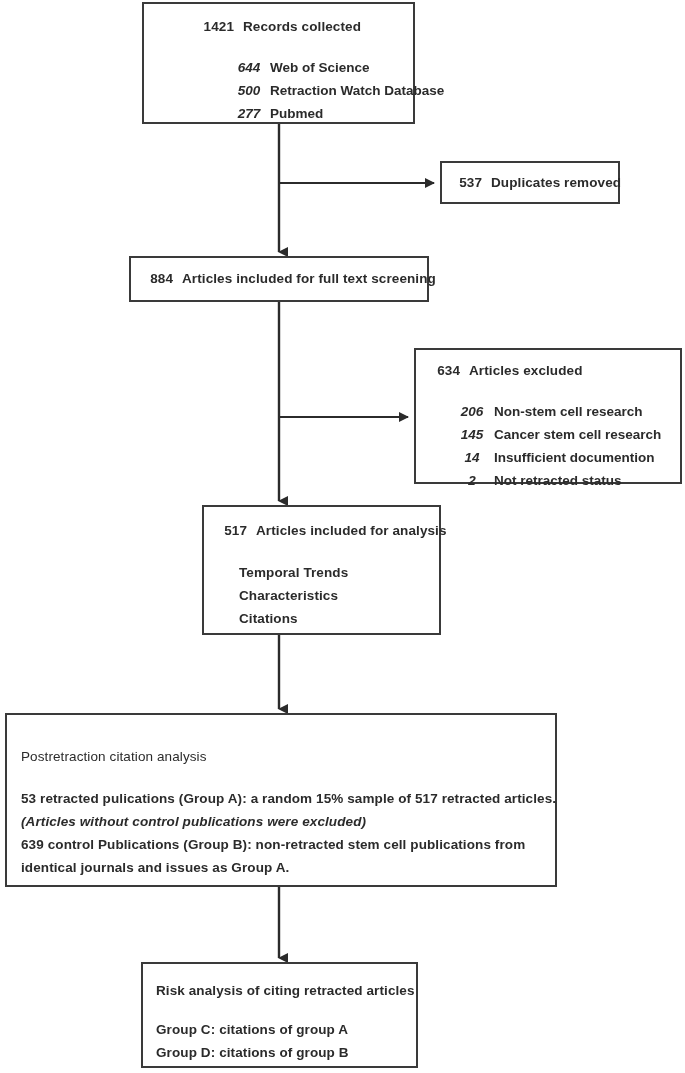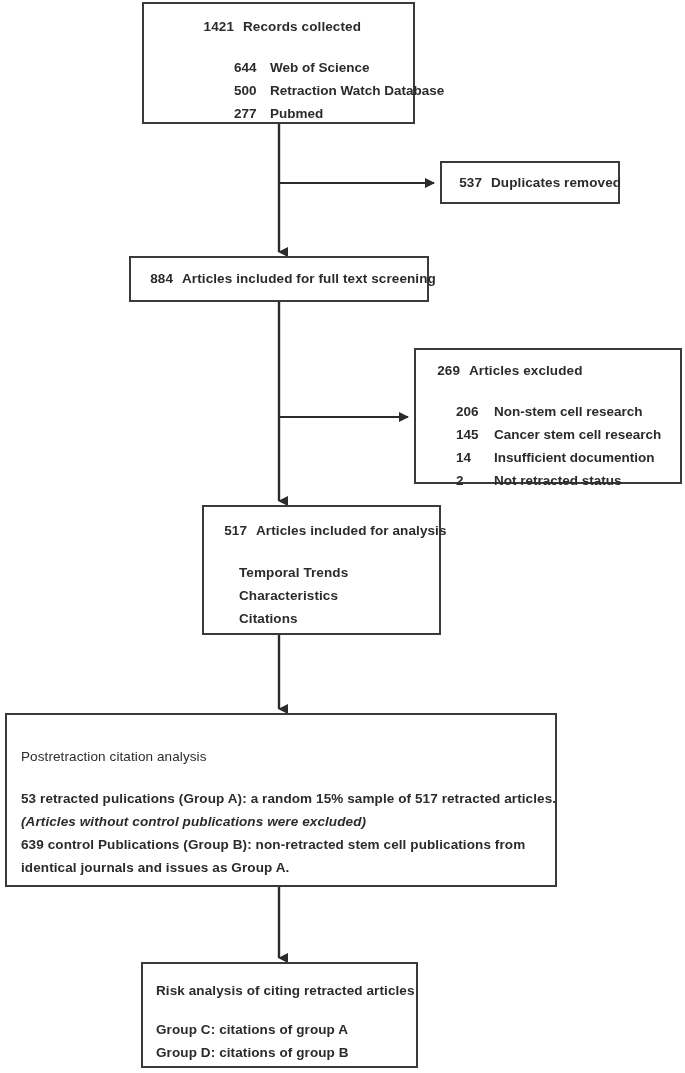--- a/index.html
+++ b/index.html
@@ -63,22 +63,23 @@
   .sub-row {
     position: absolute;
     display: flex;
     align-items: baseline;
     font-weight: bold;
     font-size: 13.5px;
     color: #2b2b2b;
     white-space: nowrap;
   }
   .sub-row .num {
-    text-align: left;
+    text-align: center;
     margin-right: 6px;
+    font-style: italic;
   }
   .sub-row .txt {
     text-align: left;
   }
 
   
   #node-records      { left: 142px; top: 2px;    width: 273px; height: 122px; padding-left: 40px; }
   #node-duplicates   { left: 440px; top: 161px;  width: 180px; height: 43px;  }
   #node-included     { left: 129px; top: 256px;  width: 300px; height: 46px;  }
   #node-excluded     { left: 414px; top: 348px;  width: 268px; height: 136px; }
@@ -150,21 +151,21 @@
       <div class="line hdr" style="left:12px; top:13px;">
         <span class="num" style="width:30px;">884</span>
         <span class="txt">Articles included for full text screening</span>
       </div>
     </div>
   </div>
 
   <div class="node" id="node-excluded">
     <div class="node-inner">
       <div class="line hdr" style="left:14px; top:13px;">
-        <span class="num" style="width:30px;">269</span>
+        <span class="num" style="width:30px;">634</span>
         <span class="txt">Articles excluded</span>
       </div>
 
       <div class="sub-row" style="left:40px; top:54px;">
         <span class="num" style="width:32px;">206</span>
         <span class="txt">Non-stem cell research</span>
       </div>
       <div class="sub-row" style="left:40px; top:77px;">
         <span class="num" style="width:32px;">145</span>
         <span class="txt">Cancer stem cell research</span>

